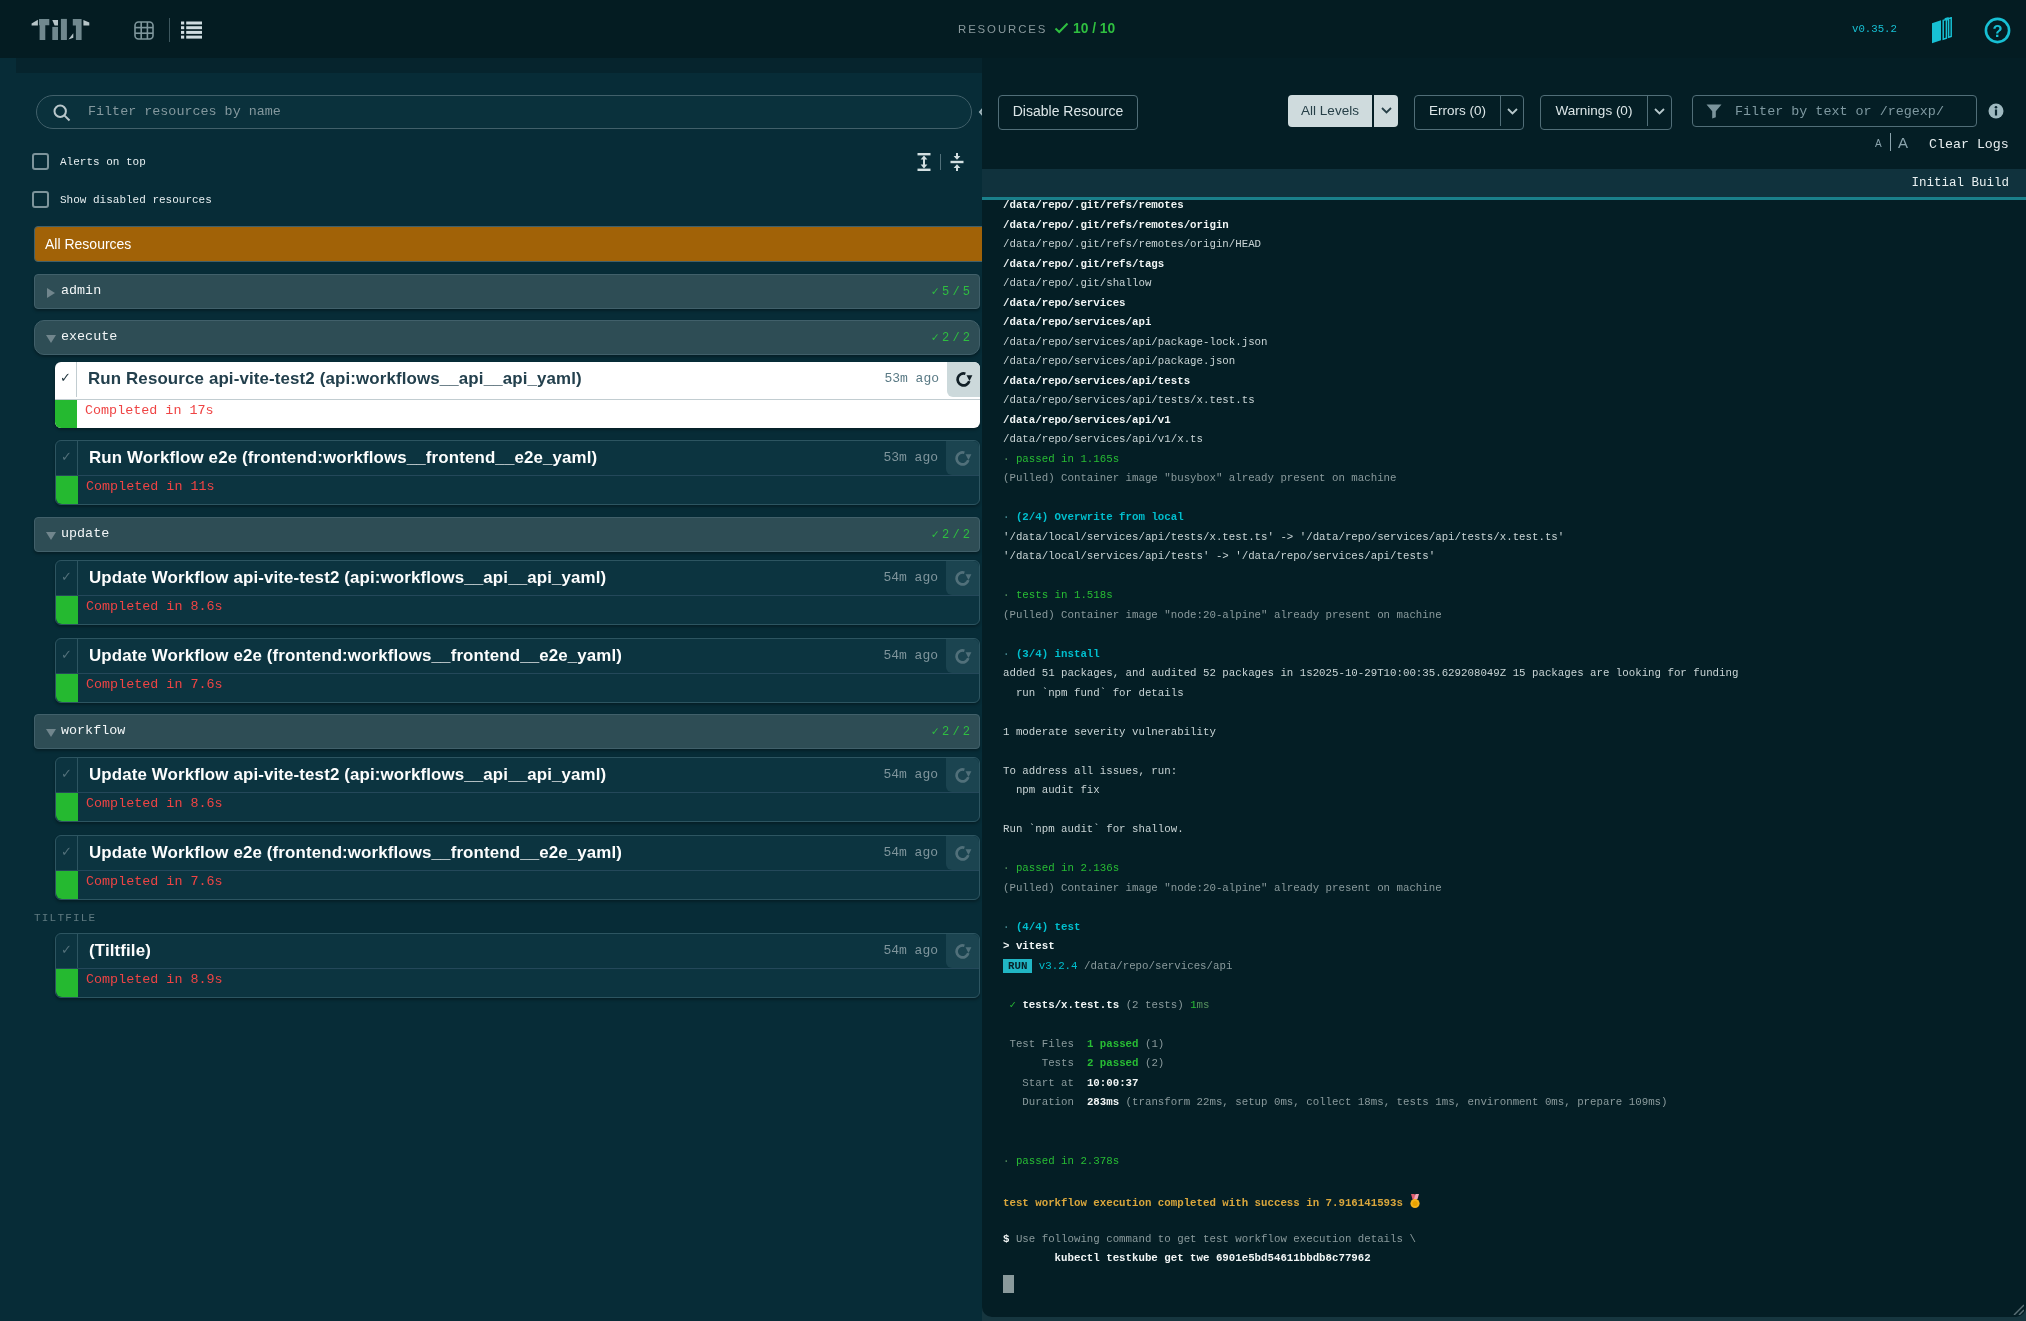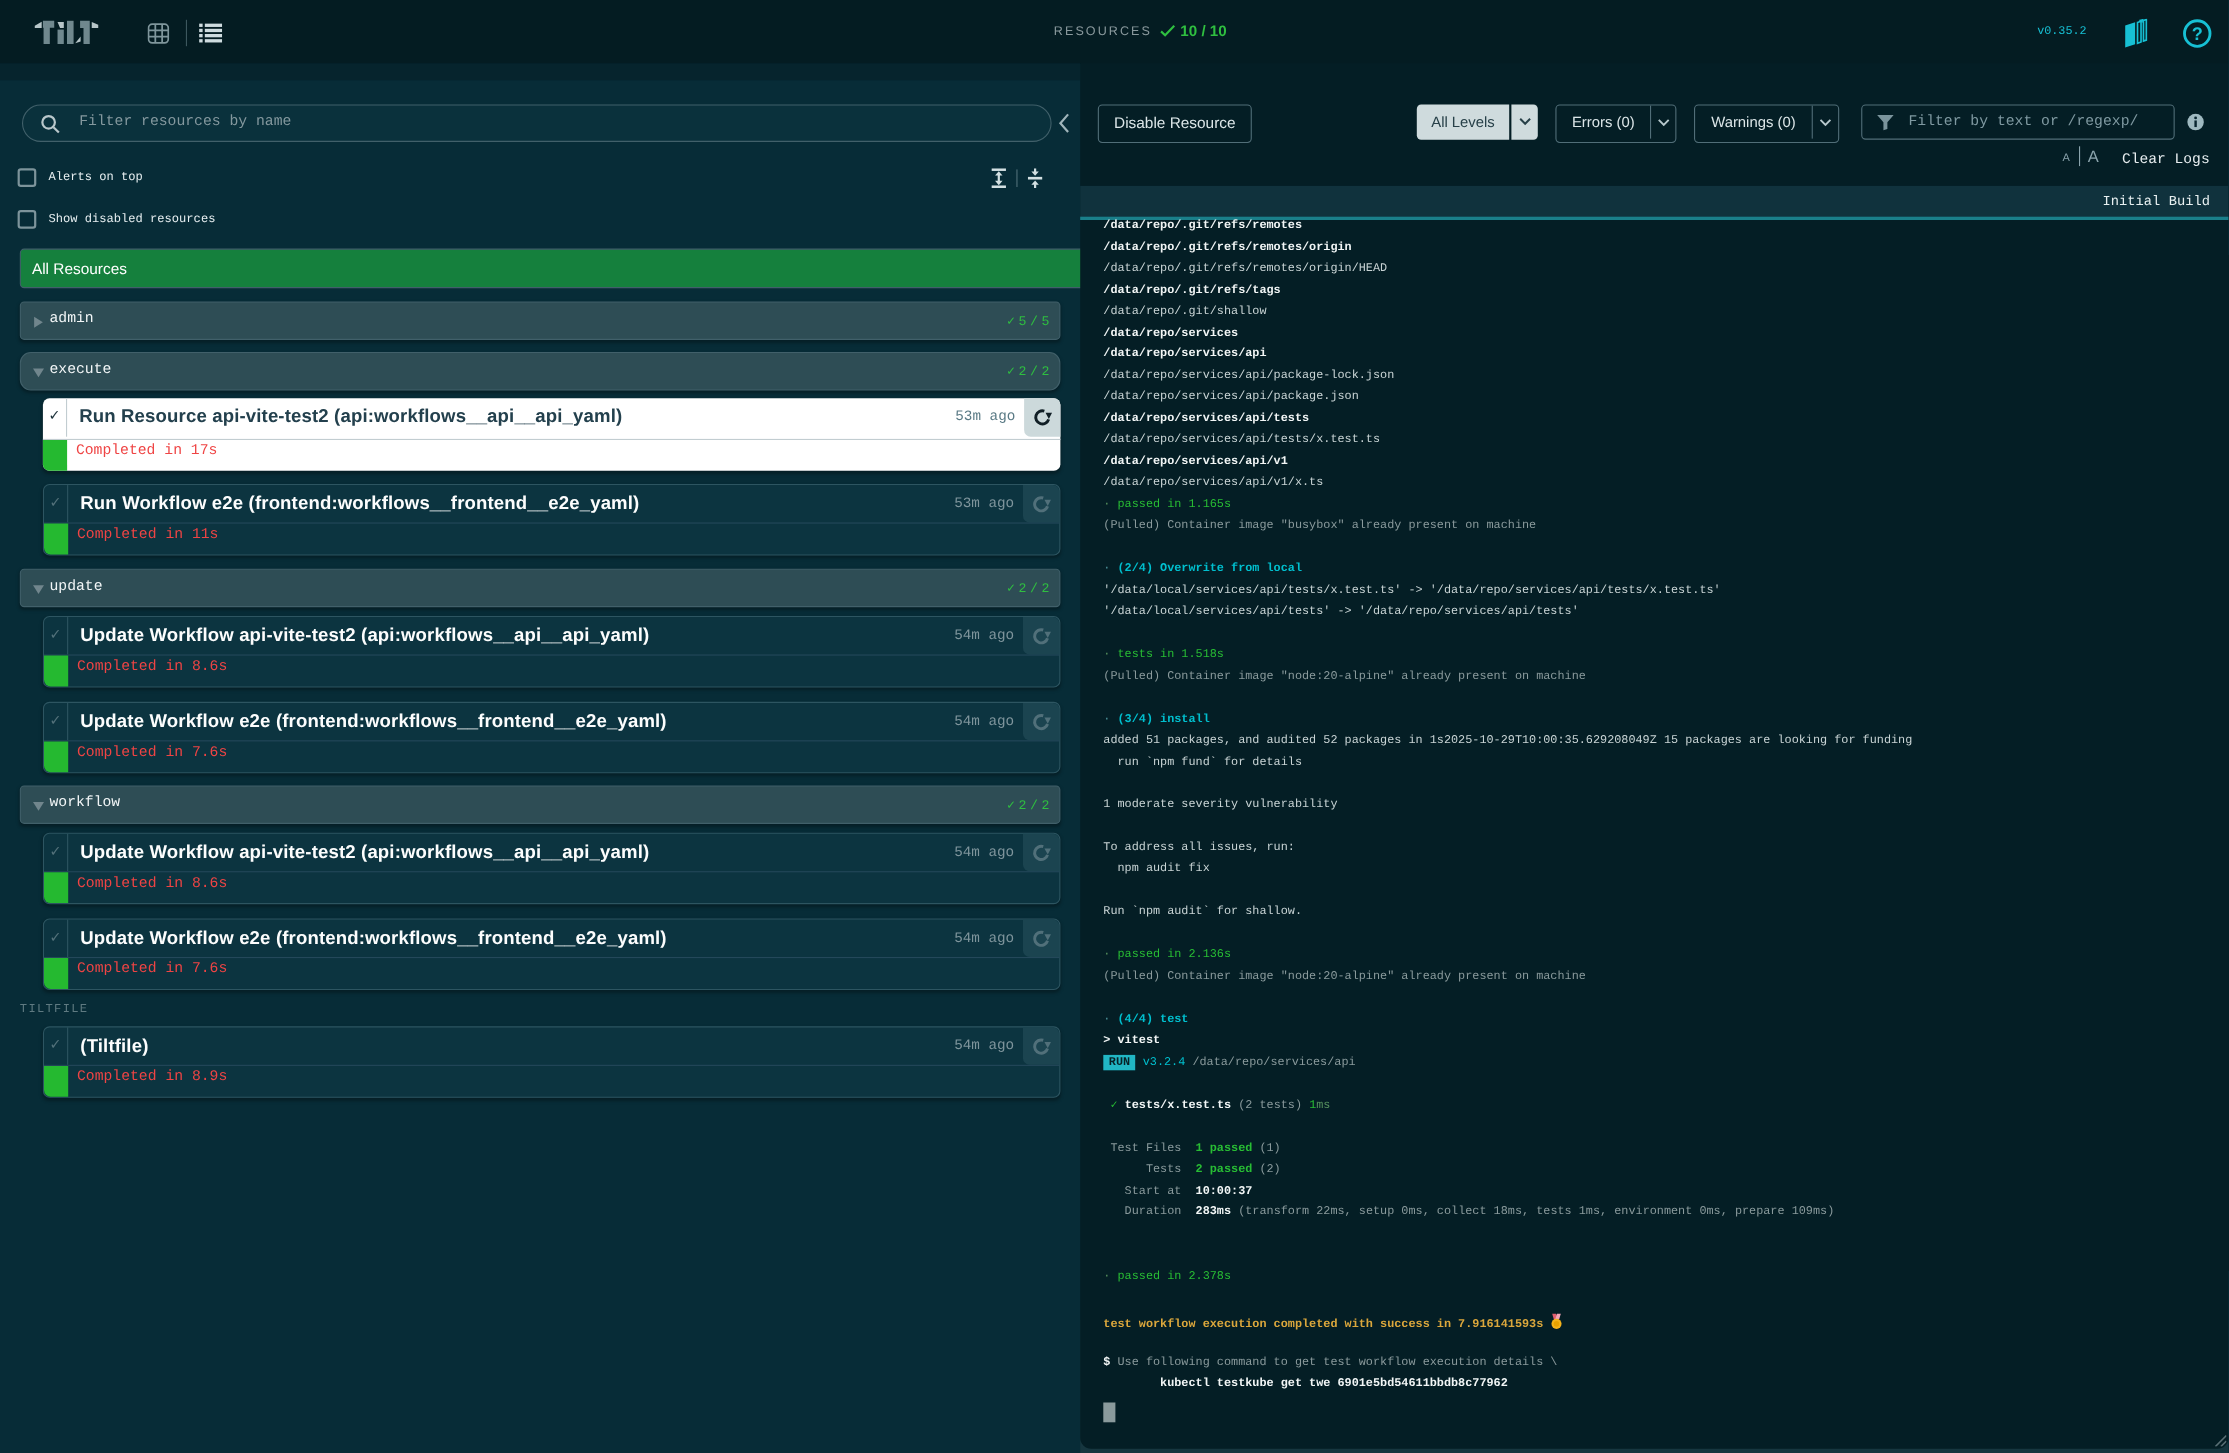--- a/index.html
+++ b/index.html
@@ -5,27 +5,27 @@
   * { margin:0; padding:0; box-sizing:border-box; }
   html,body { width:2026px; height:1321px; overflow:hidden; background:#072c37; }
   body { font-family:"Liberation Sans", sans-serif; position:relative; }
   .mono { font-family:"Liberation Mono", monospace; }
   .abs { position:absolute; }
 
   
   #hdr { position:absolute; left:0; top:0; width:2026px; height:58px; background:#041c22; }
 
   
-  #side { position:absolute; left:0; top:58px; width:982px; height:1263px; background:#072c37;text-decoration:underline; }
+  #side { position:absolute; left:16px; top:58px; width:982px; height:1263px; background:#072c37;text-decoration:underline; }
   #filterbox { position:absolute; left:20px; top:37px; width:936px; height:34px; border:1px solid #41606a; border-radius:17px; background:#0a313c; }
   #filterbox .ph { position:absolute; left:51px; top:8px; font-size:13.4px; color:#84989e; }
   .sideChk { position:absolute; width:17px; height:17px; border:2px solid #7d949b; border-radius:3px; }
   .chkLbl { position:absolute; font-size:11px; color:#e6eef0; font-family:"Liberation Mono",monospace; }
 
-  .allres { position:absolute; left:18px; top:168px; width:1039px; height:36px; background:#15803d; border:1px solid #41606a; border-radius:4px; color:#fff; font-size:14px; line-height:34px; padding-left:10px; }
+  .allres { position:absolute; left:18px; top:168px; width:1039px; height:36px; background:#a16207; border:1px solid #41606a; border-radius:4px; color:#fff; font-size:14px; line-height:34px; padding-left:10px; }
 
   .ghead { position:absolute; left:18px; width:946px; height:35px; background:#2e4d55; border:1px solid #41606a; border-radius:4px; box-shadow:0 2px 3px rgba(0,0,0,0.3); }
   .ghead .tri { position:absolute; left:12px; top:13px; width:0; height:0; }
   .tri.right { border-left:8px solid #71868d; border-top:5px solid transparent; border-bottom:5px solid transparent; top:13px; }
   .tri.down  { border-top:8px solid #71868d; border-left:5px solid transparent; border-right:5px solid transparent; top:14px; left:11px; }
   .ghead .gname { position:absolute; left:26px; top:8px; font-family:"Liberation Mono",monospace; font-size:13.4px; color:#f2f6f7; }
   .ghead .gcount { position:absolute; right:9px; top:9px; font-family:"Liberation Mono",monospace; font-size:12px; word-spacing:-4px; color:#2fbf40; }
 
   .row { position:absolute; left:39px; width:925px; height:65px; background:#0c3440; border:1px solid #2d5561; border-radius:6px; box-shadow:0 2px 3px rgba(0,0,0,0.3); }
   .row .titlebar { position:absolute; left:0; top:0; right:0; height:34px; }

